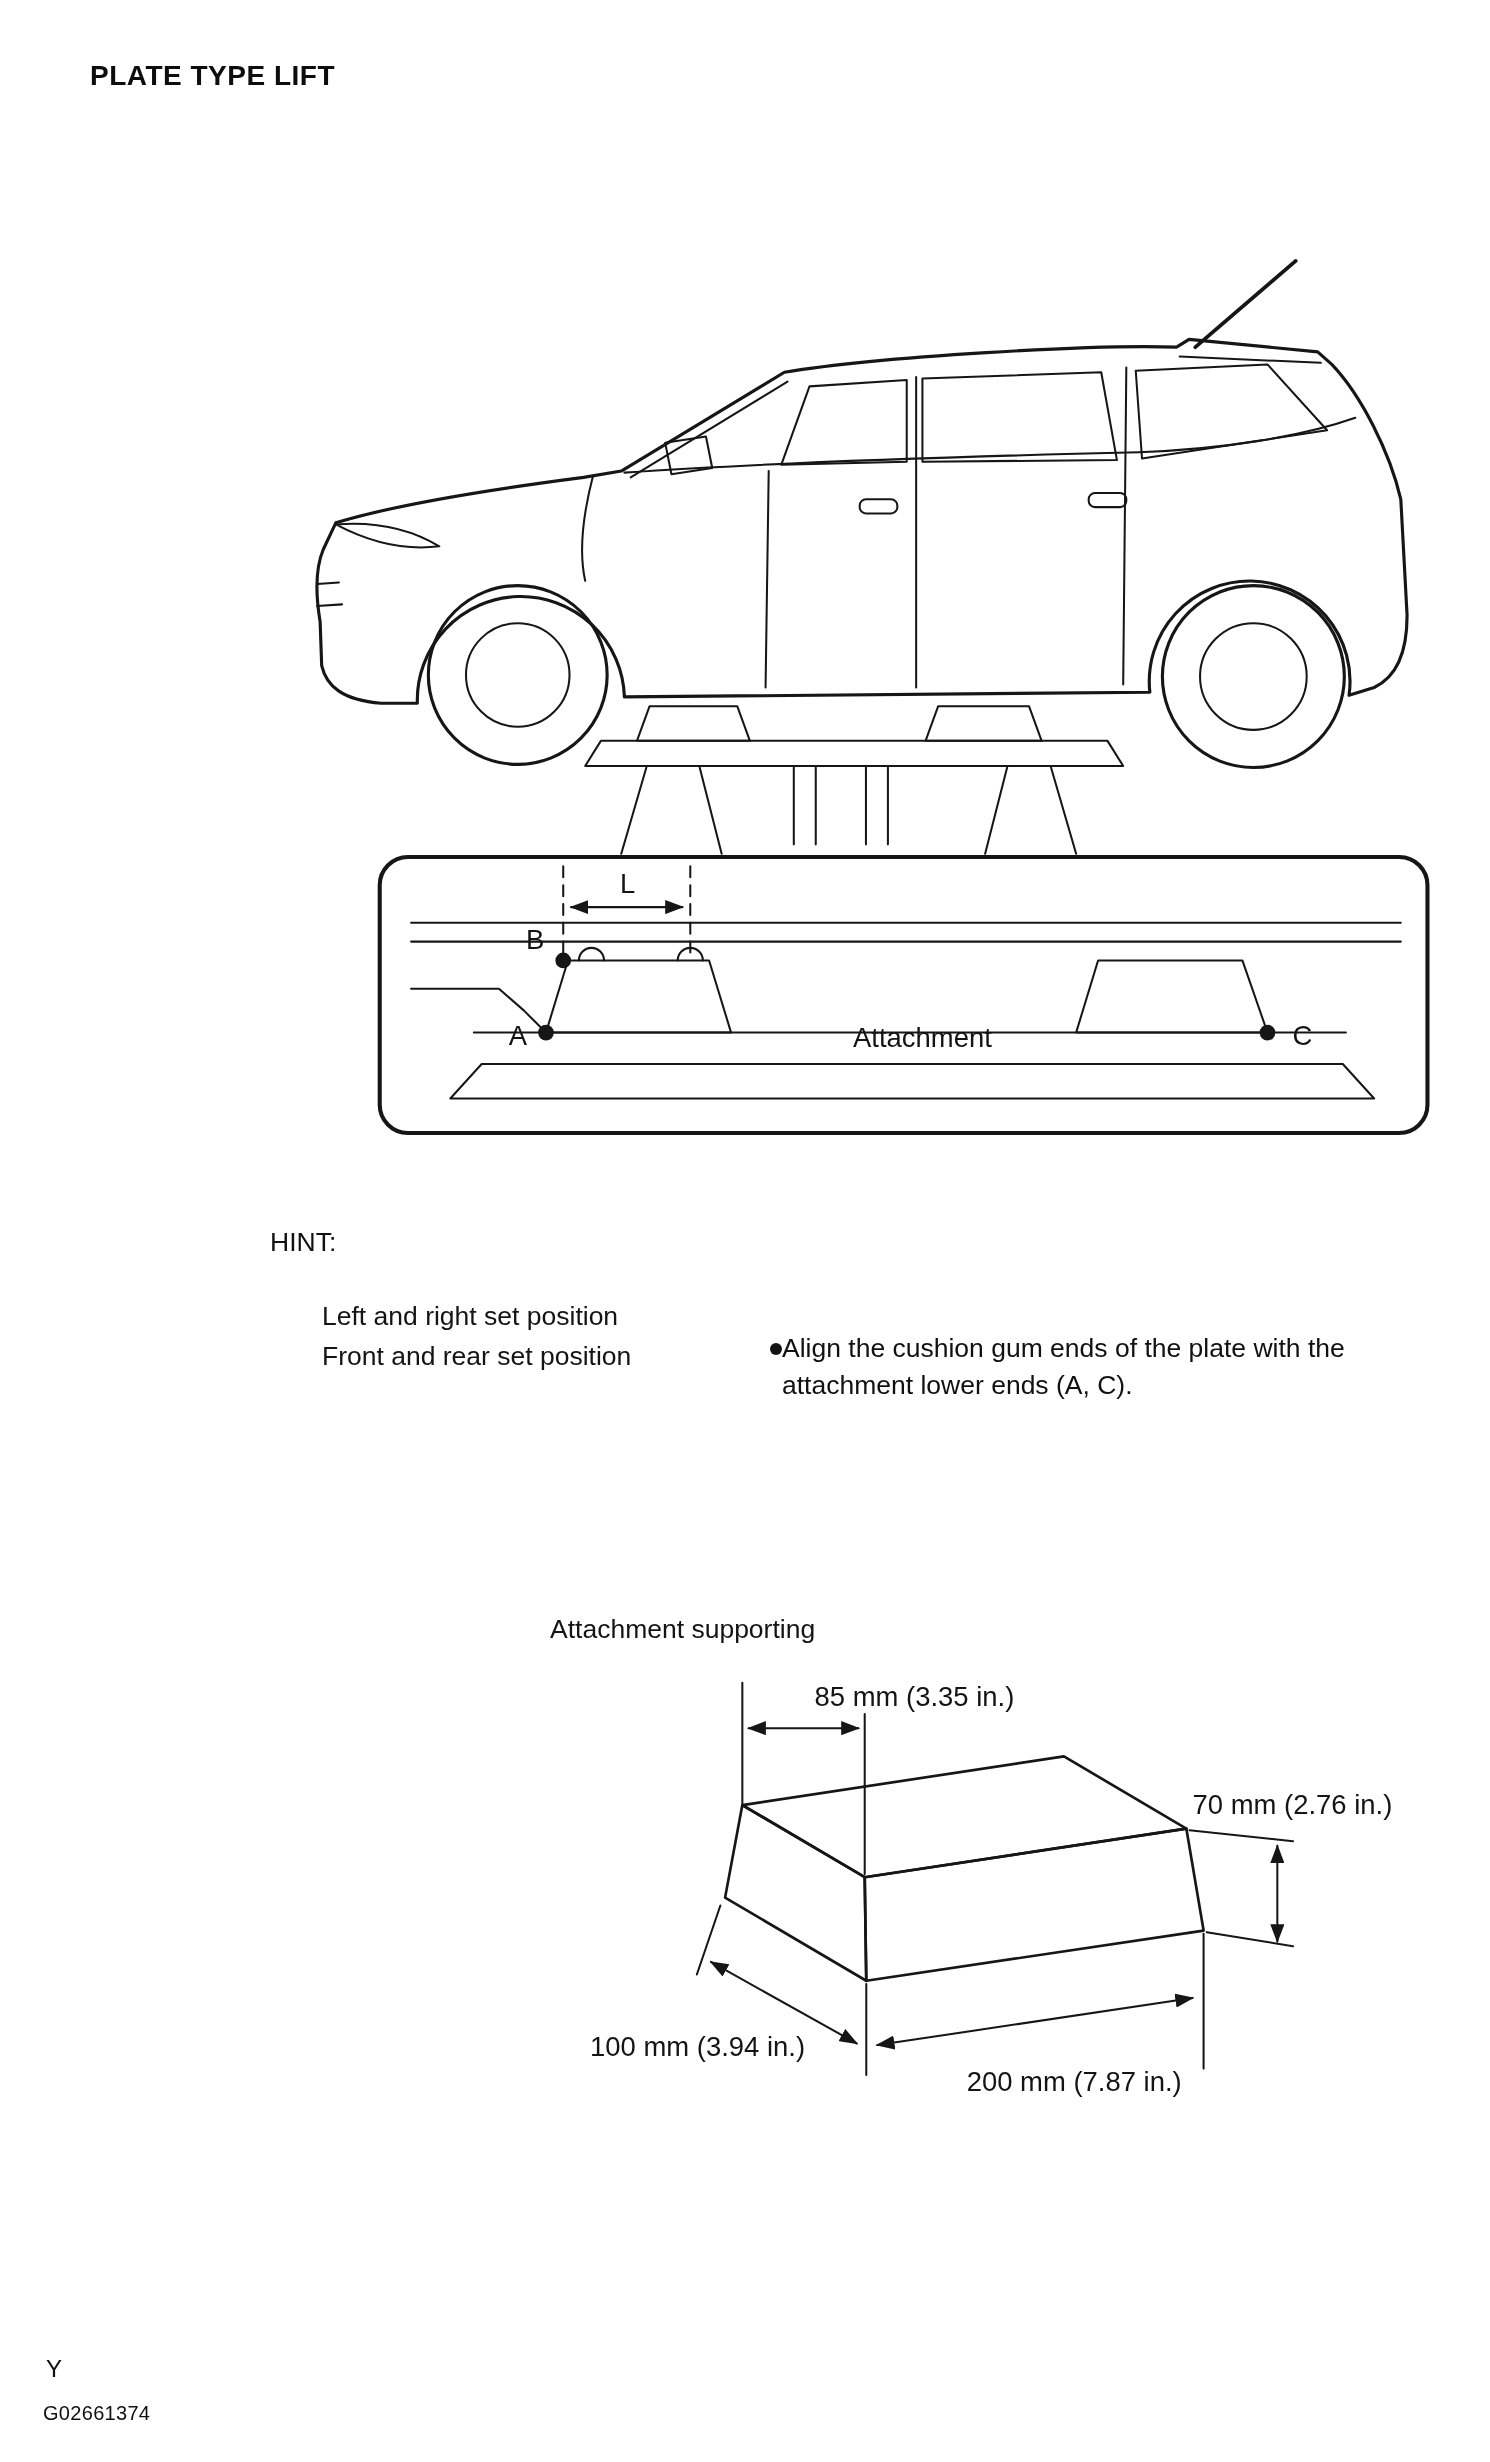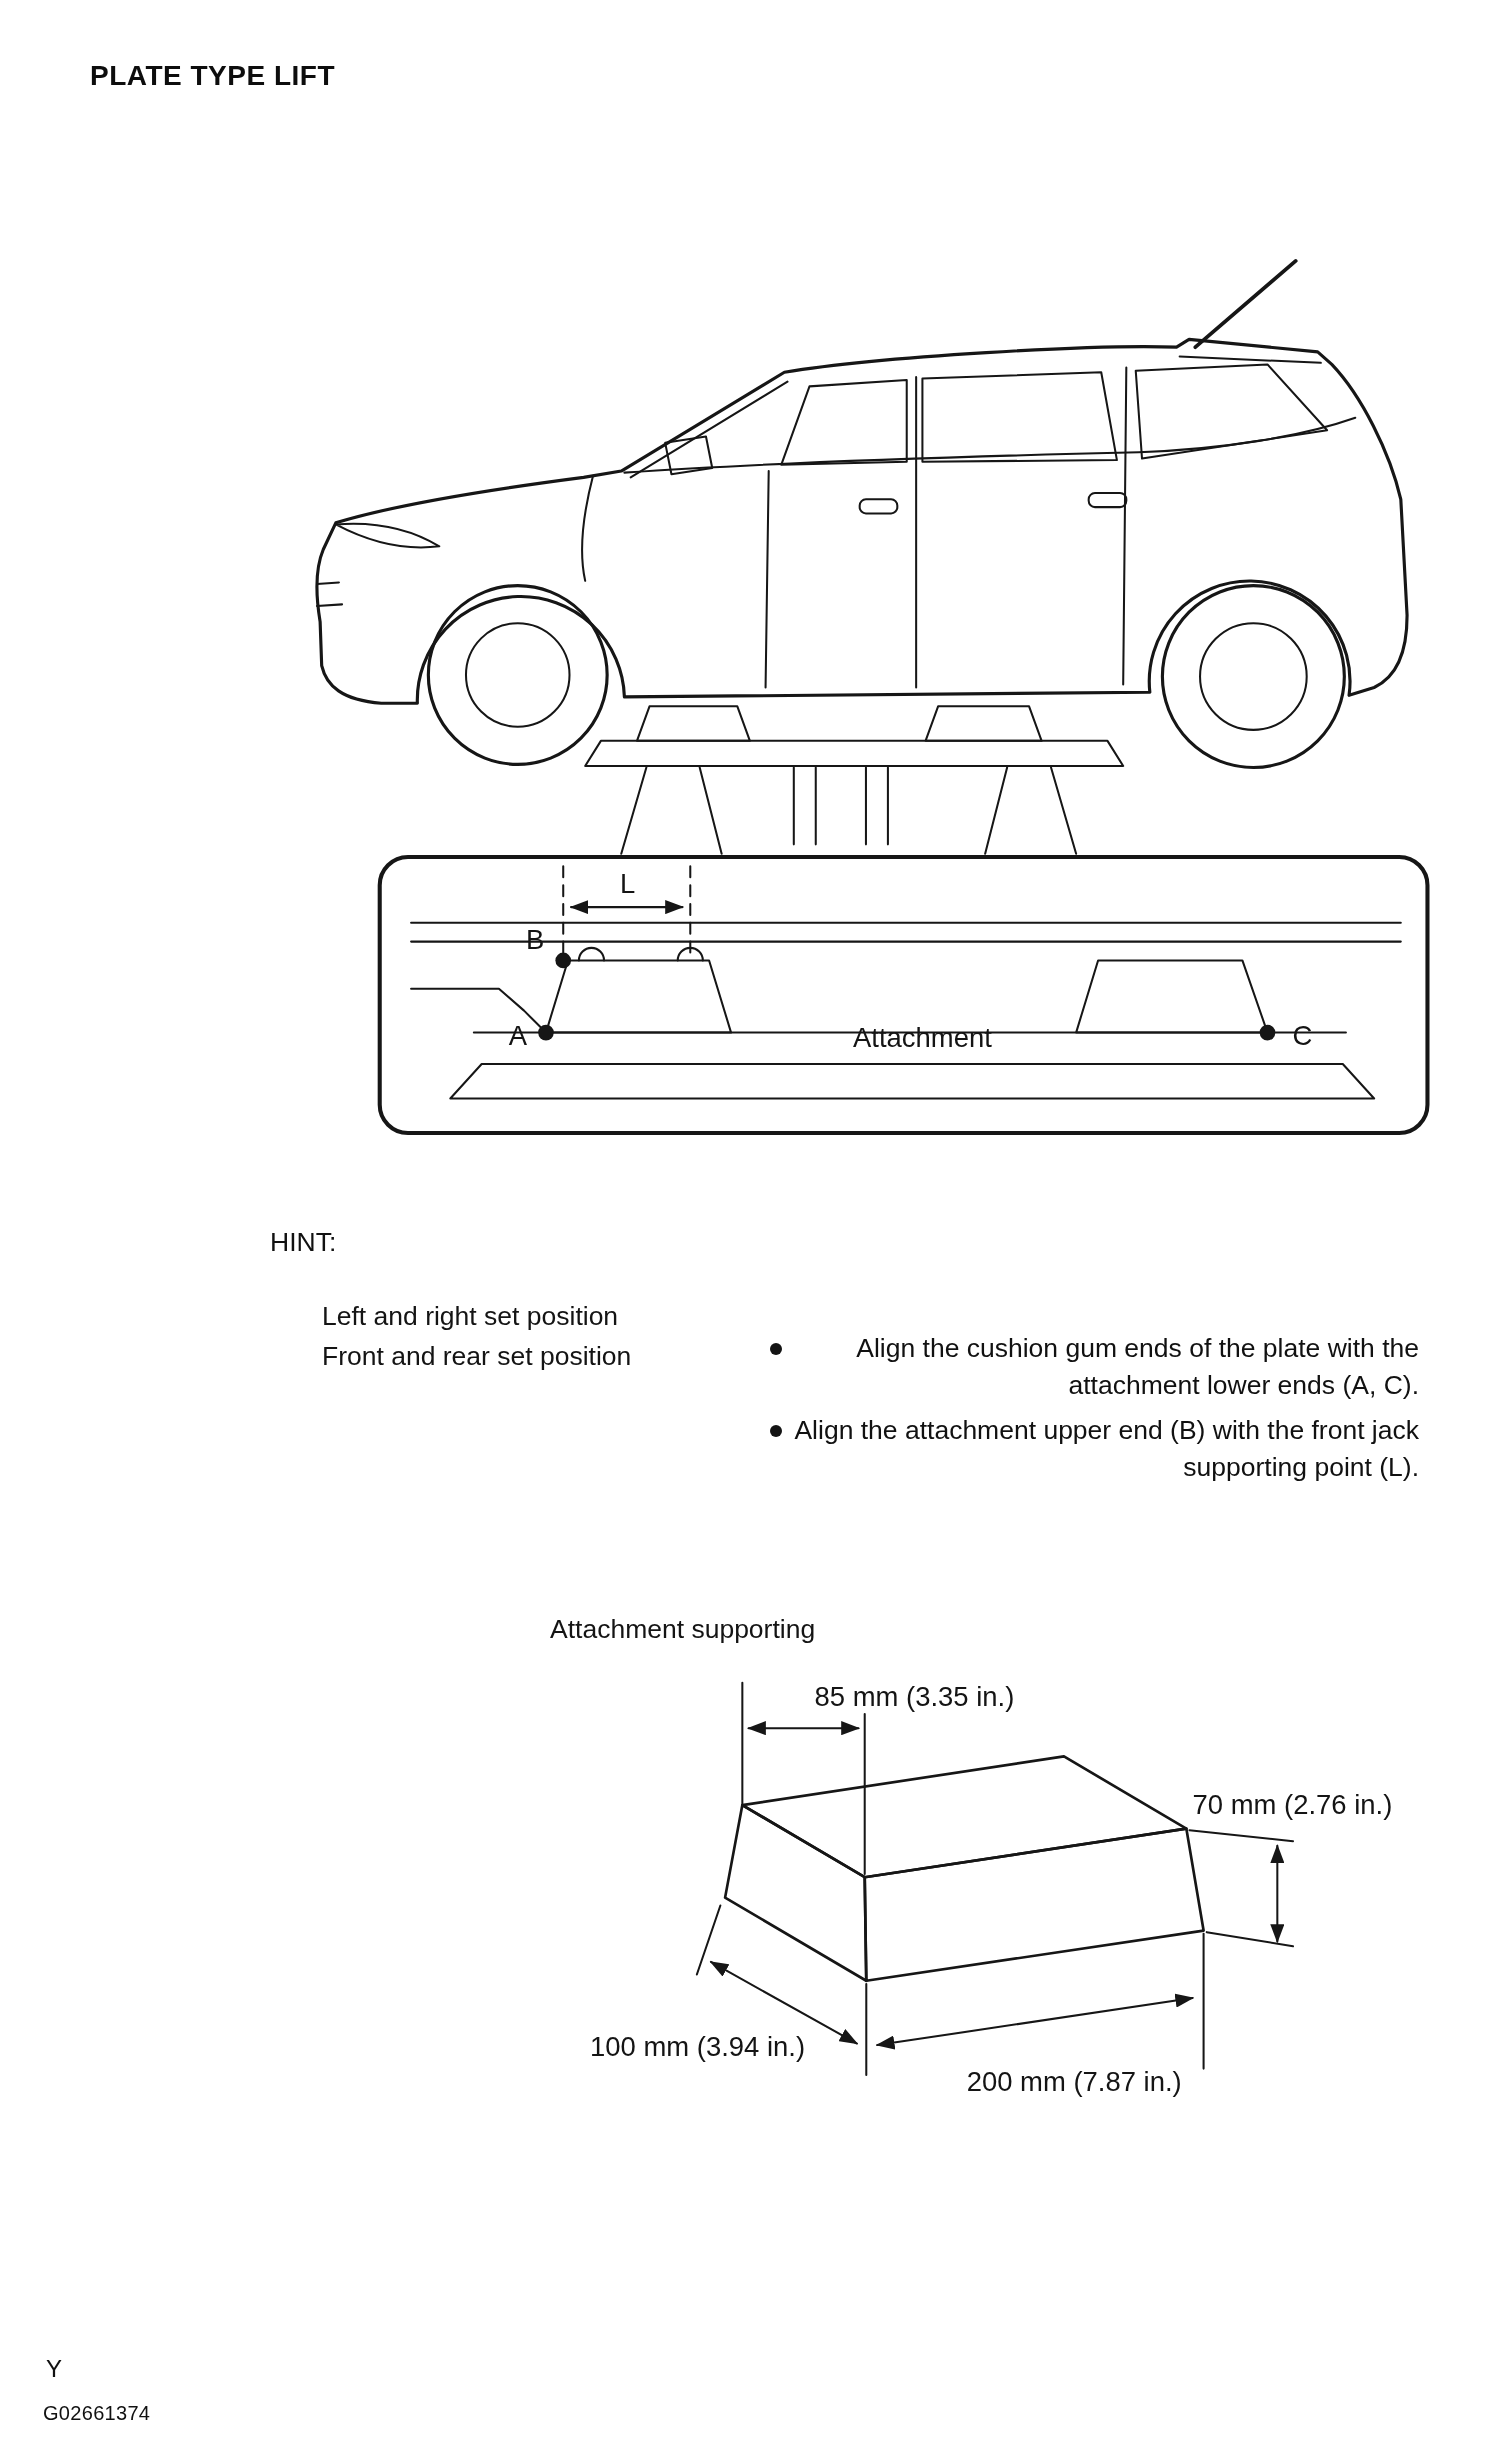--- a/index.html
+++ b/index.html
@@ -4,21 +4,20 @@
 <style>
   * { margin:0; padding:0; box-sizing:border-box; }
   html,body { background:#ffffff; }
   .page {
     position:relative;
     width:1491px; height:2462px;
     background:#ffffff;
     font-family:"Liberation Sans", sans-serif;
     color:#111111;
     overflow:hidden;
-    text-align:right;
   }
   .abs { position:absolute; }
   .title {
     font-size:28px; font-weight:bold; letter-spacing:0.5px; color:#0d0d0d;
   }
   .body-text { font-size:26.5px; line-height:37px; color:#141414; }
   .hint-heading { font-size:26.5px; }
   .bullets { display:flex; flex-direction:column; }
   .bullet-item { display:flex; gap:0; margin-bottom:8.2px; }
   .bullet-dot {
@@ -106,24 +105,20 @@
 
   <div class="abs body-text" style="left:322px; top:1274px;margin-top:24px;">Left and right set position</div>
 
   <div class="abs body-text" style="left:322px; top:1338px;">Front and rear set position</div>
 
   <div class="abs bullets" style="left:770px; top:1330px; width:649px;">
     <div class="bullet-item">
       <div class="bullet-dot"></div>
       <div class="bullet-text">Align the cushion gum ends of the plate with the attachment lower ends (A, C).</div>
     </div>
-    <div class="bullet-item">
-      <div class="bullet-dot"></div>
-      <div class="bullet-text">Align the attachment upper end (B) with the front jack supporting point (L).</div>
-    </div>
   </div>
 
   <div class="abs body-text" style="left:550px; top:1611px;">Attachment supporting</div>
 
   <svg class="abs" style="left:518px; top:1648px;" width="957" height="471" viewBox="330 1050 610 300" fill="none" stroke="#161616" stroke-width="1.3" stroke-linejoin="round" stroke-linecap="round">
     <defs>
       <marker id="ah2" viewBox="0 0 12 9" markerWidth="12" markerHeight="9" refX="11" refY="4.5" orient="auto-start-reverse" markerUnits="userSpaceOnUse">
         <path d="M0,0 L12,4.5 L0,9 Z" fill="#161616" stroke="none"></path>
       </marker>
     </defs>

